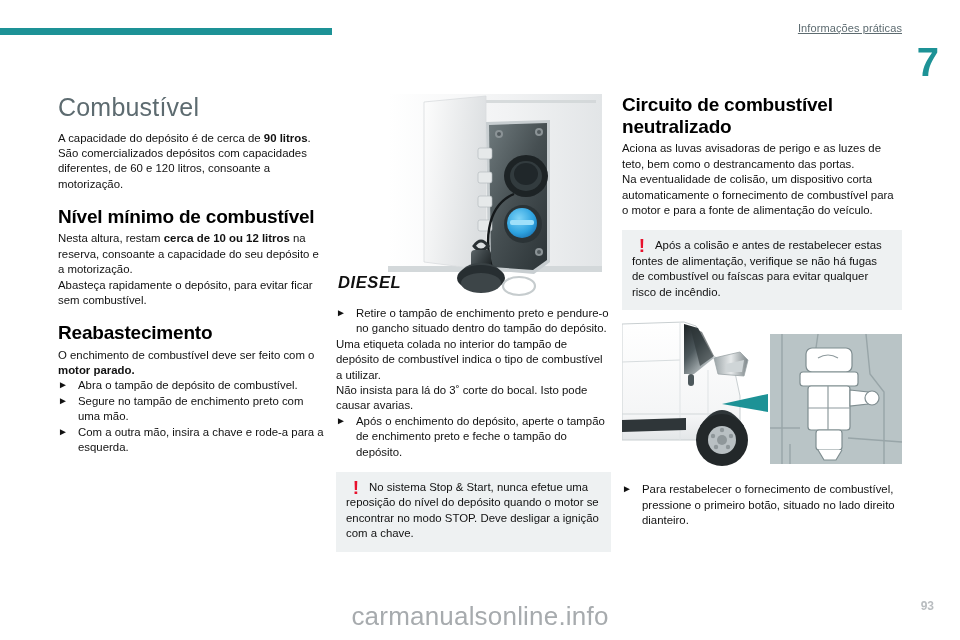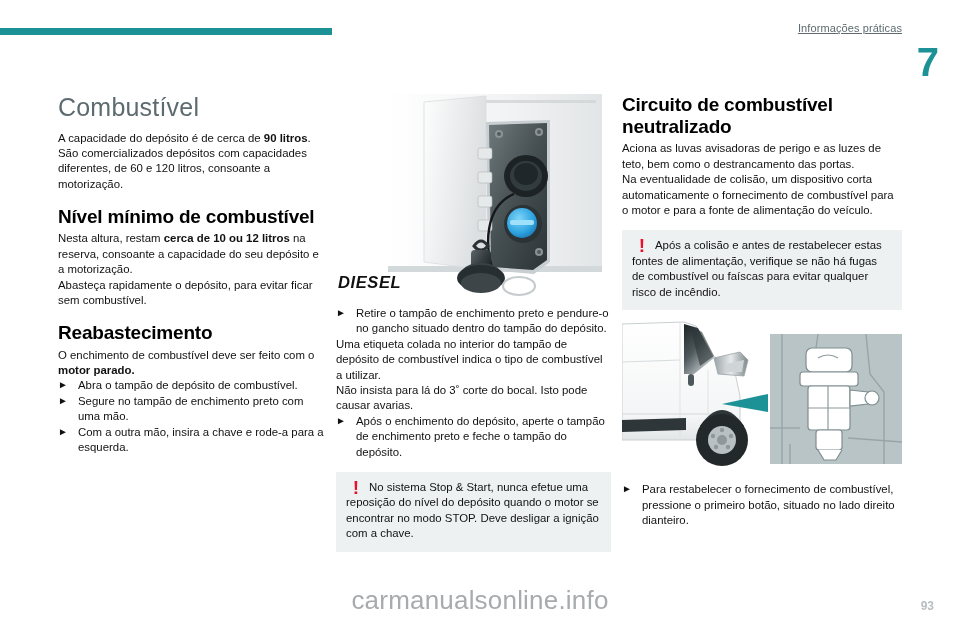--- a/index.html
+++ b/index.html
@@ -166,21 +166,21 @@
     position: relative;
     width: 280px;
     height: 158px;
     margin: 8px 0 6px 0;
   }
 
   
   #watermark {
     position: absolute;
     left: 0;
-    bottom: 24px;
+    bottom: 8px;
     width: 960px;
     text-align: center;
     font-size: 26px;
     color: #a7abae;
     letter-spacing: 0.2px;
   }
   #page-number {
     position: absolute;
     right: 26px;
     bottom: 27px;

